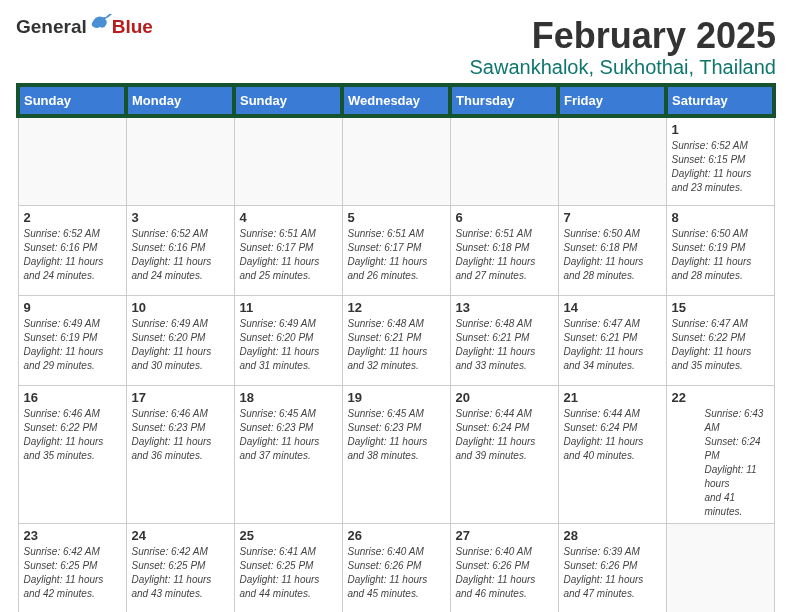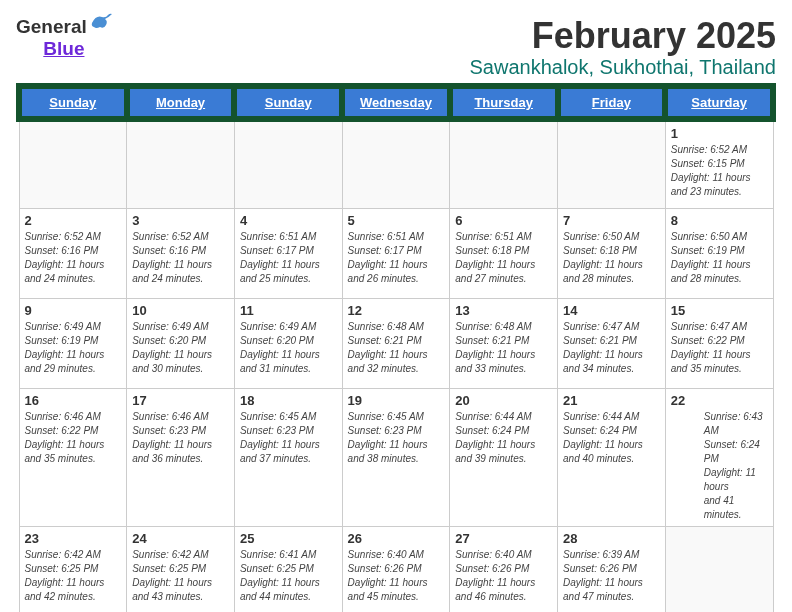--- a/index.html
+++ b/index.html
@@ -11,22 +11,22 @@
       padding: 16px;
     }
     .header-top {
       display: flex;
       align-items: flex-start;
       justify-content: space-between;
       margin-bottom: 4px;
     }
     .logo {
       display: flex;
-      flex-direction: column;
-      align-items: center;
+      flex-direction: row;
+      align-items: flex-start;
     }
     .title-block {
       text-align: right;
     }
     .calendar-title {
       font-size: 36px;
       font-weight: bold;
       color: #333;
       line-height: 1.1;
     }
@@ -38,23 +38,22 @@
       width: 100%;
       border-collapse: collapse;
       table-layout: fixed;
     }
     .calendar thead th {
       background: #3a7bd5;
       color: #fff;
       font-size: 13px;
       font-weight: bold;
       padding: 6px 4px;
-      text-align: center;
-      border: 6px solid #14532d;
-      text-decoration: underline;
+      text-align: left;
+      border: 4px solid #14532d;
     }
     .calendar tbody td {
       border: 1px solid #ccc;
       vertical-align: top;
       padding: 4px 5px;
       font-size: 10.5px;
       color: #333;
       height: 90px;
     }
     .day-num {
@@ -76,24 +75,23 @@
     .logo-wrap {
       display: flex;
       align-items: center;
     }
     .logo-text-general {
       color: #333;
       font-size: 19px;
       font-weight: bold;
     }
     .logo-text-blue {
-      color: #6d28d9;
+      color: #b91c1c;
       font-size: 19px;
       font-weight: bold;
-      text-decoration: underline;
     }
     .logo-svg {
       margin-left: 3px;
       margin-top: -8px;
     }
   </style>
 </head>
 <body>
 
 <div class="header-top">

